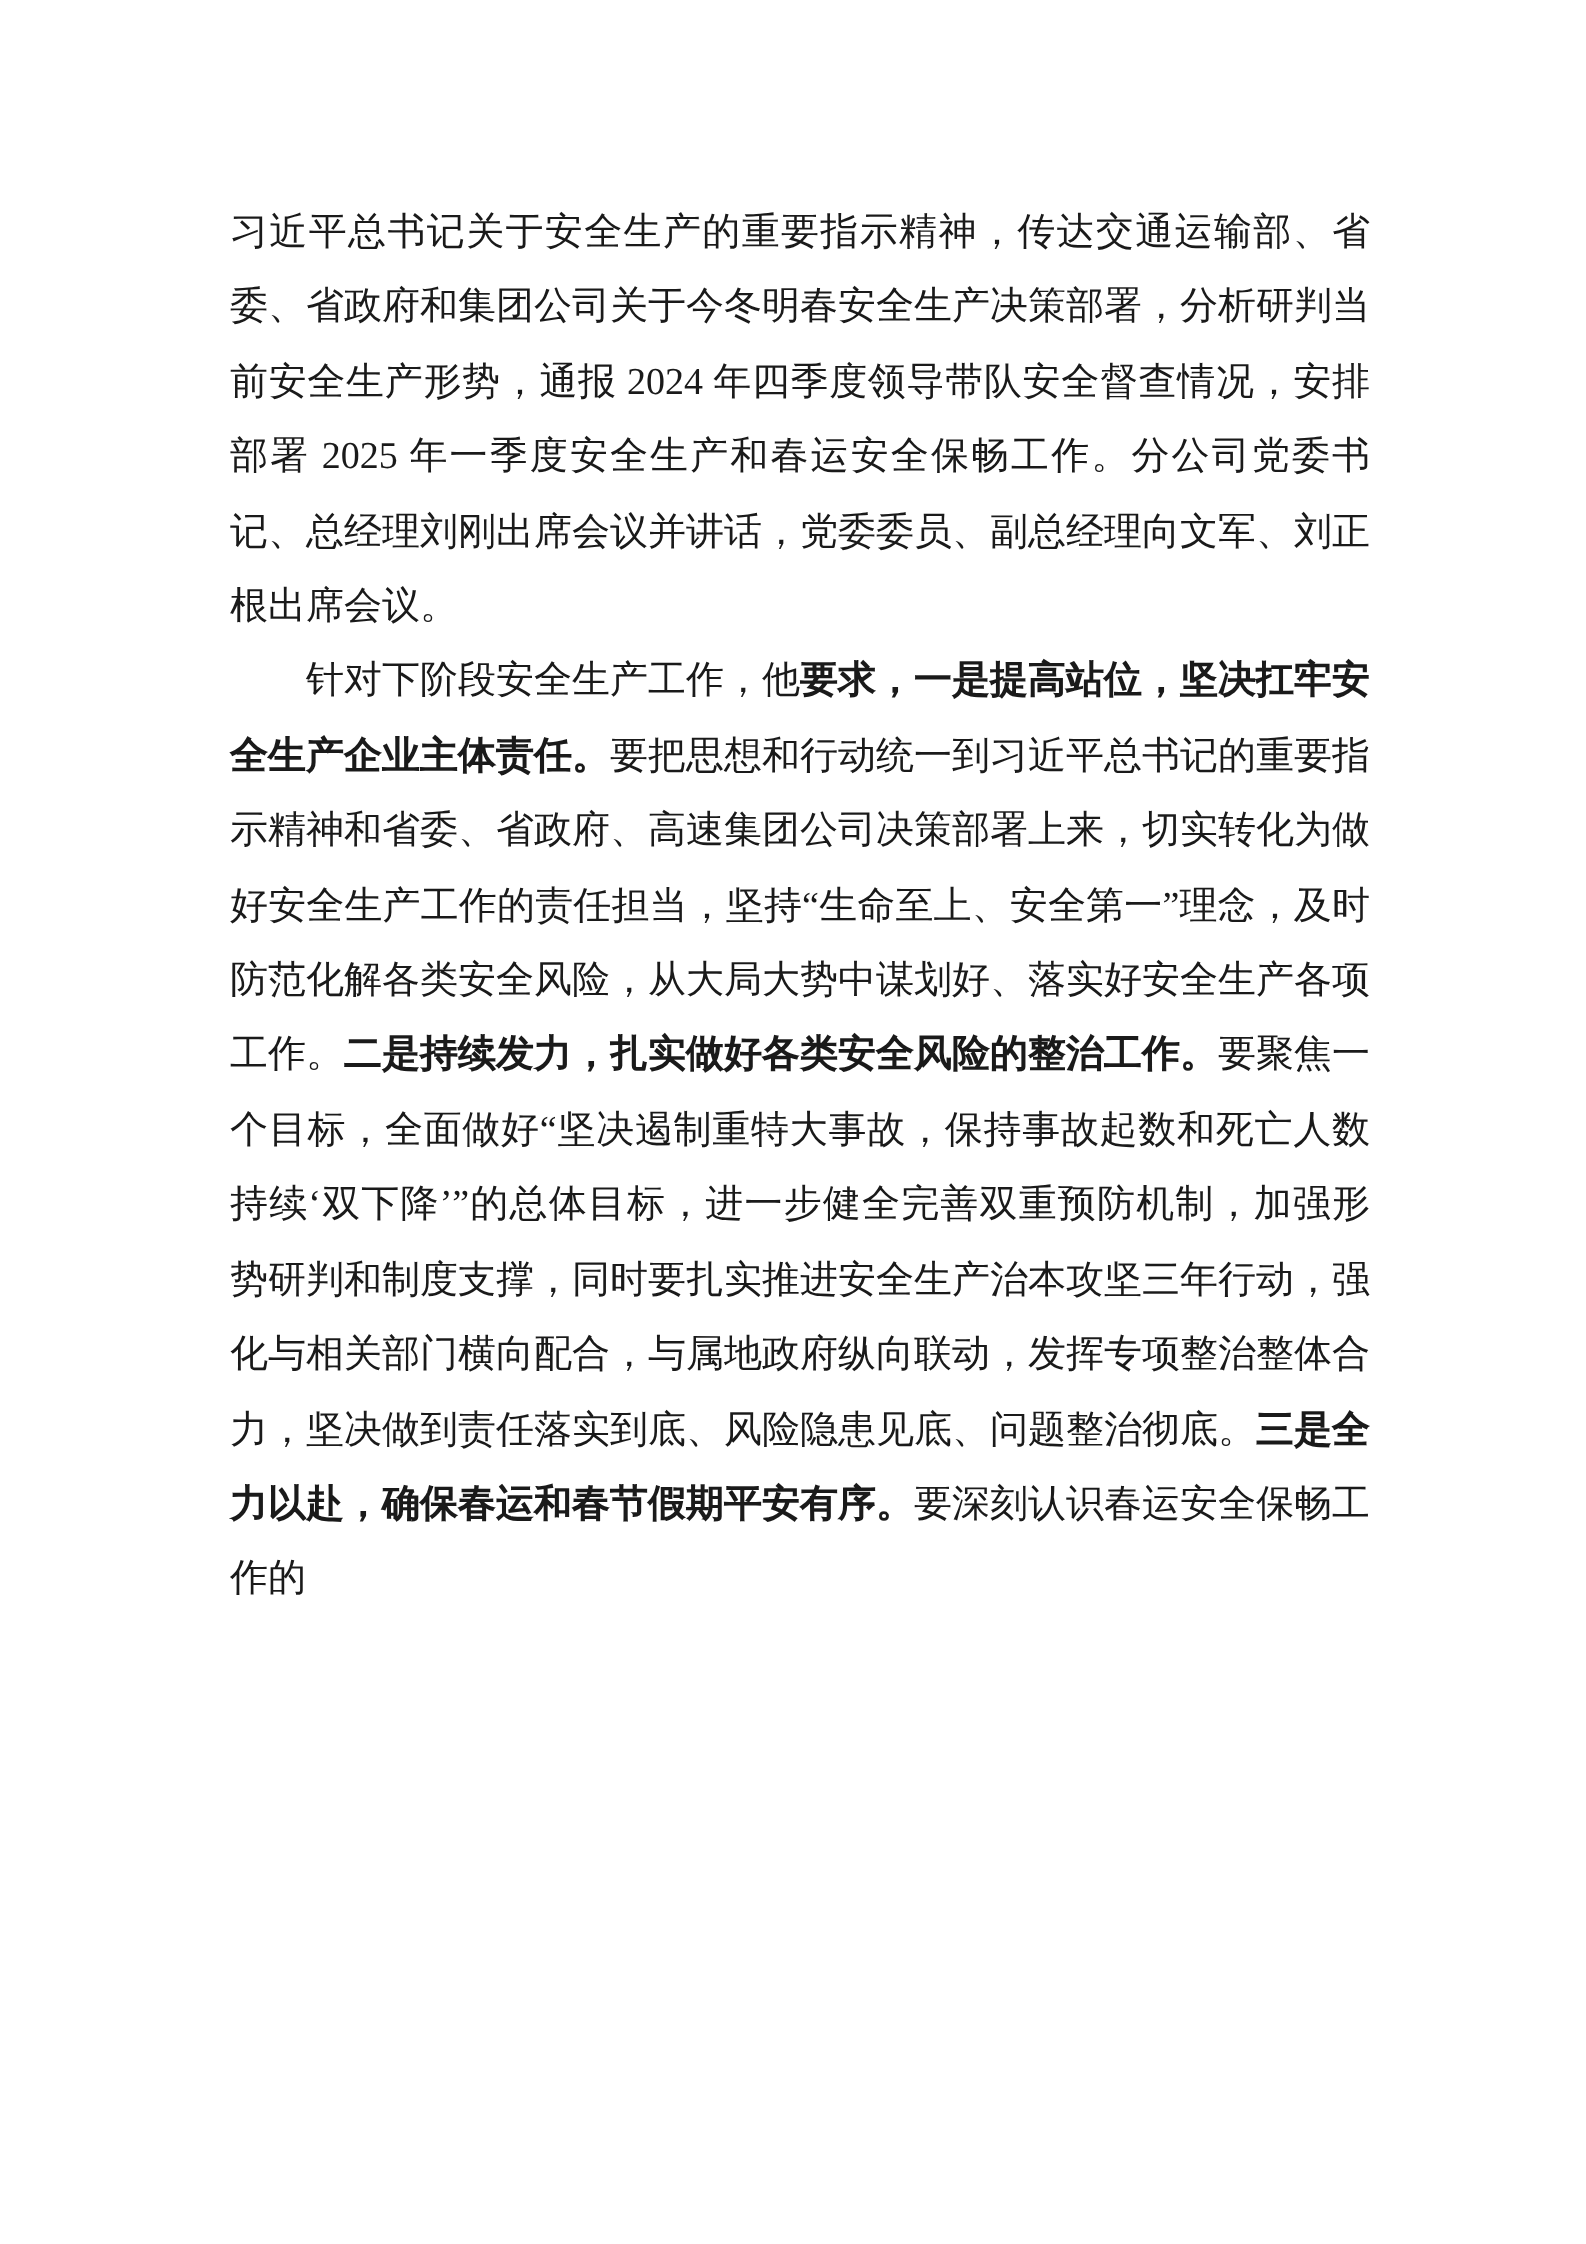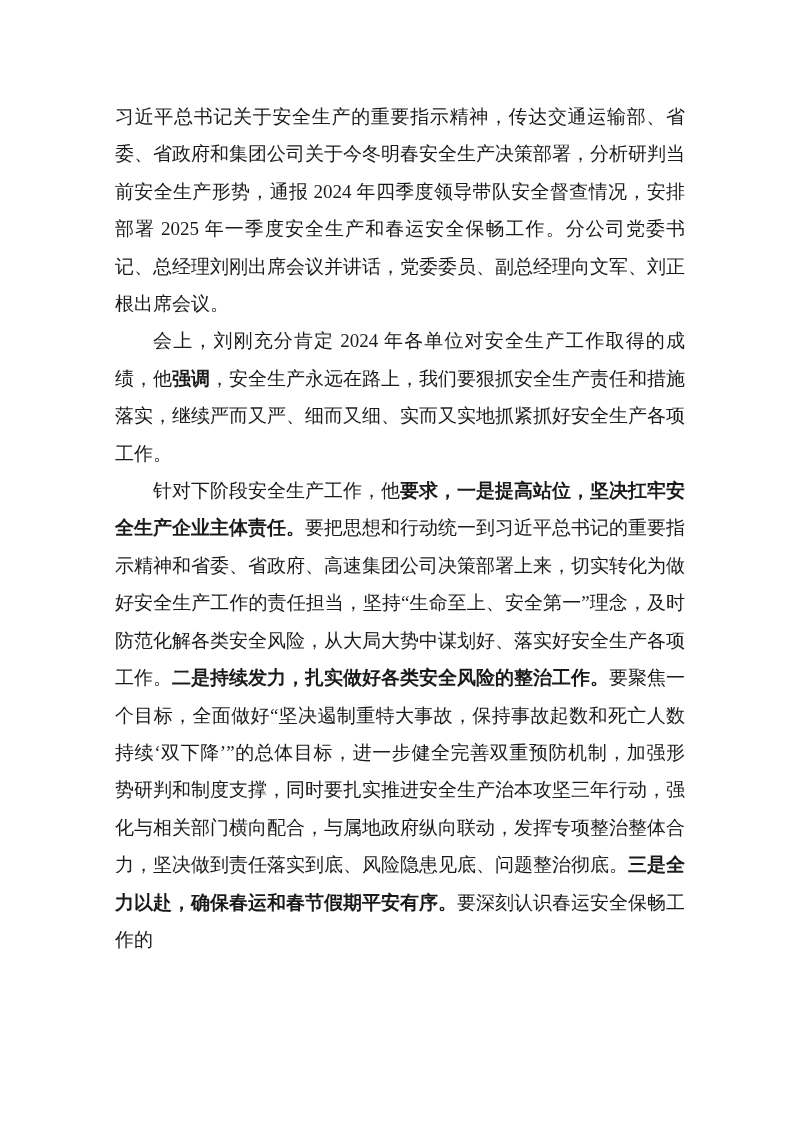--- a/index.html
+++ b/index.html
@@ -39,16 +39,15 @@
   .run.bold {
     font-weight: 700;
   }
 </style>
 </head>
 <body>
 
 <div class="page">
   <div class="doc-body" style="color: rgb(26, 26, 26);">
       <p class="para"><span class="run">习近平总书记关于安全生产的重要指示精神，传达交通运输部、省委、省政府和集团公司关于今冬明春安全生产决策部署，分析研判当前安全生产形势，通报 2024 年四季度领导带队安全督查情况，安排部署 2025 年一季度安全生产和春运安全保畅工作。分公司党委书记、总经理刘刚出席会议并讲话，党委委员、副总经理向文军、刘正根出席会议。</span></p>
-      <p class="para indent"><span class="run">会上，刘刚充分肯定 2024 年各单位对安全生产工作取得的成绩，他</span><span class="run bold">强调</span><span class="run">，安全生产永远在路上，我们要狠抓安全生产责任和措施落实，继续严而又严、细而又细、实而又实地抓紧抓好安全生产各项工作。</span></p>
       <p class="para indent"><span class="run">针对下阶段安全生产工作，他</span><span class="run bold">要求，一是提高站位，坚决扛牢安全生产企业主体责任。</span><span class="run">要把思想和行动统一到习近平总书记的重要指示精神和省委、省政府、高速集团公司决策部署上来，切实转化为做好安全生产工作的责任担当，坚持“生命至上、安全第一”理念，及时防范化解各类安全风险，从大局大势中谋划好、落实好安全生产各项工作。</span><span class="run bold">二是持续发力，扎实做好各类安全风险的整治工作。</span><span class="run">要聚焦一个目标，全面做好“坚决遏制重特大事故，保持事故起数和死亡人数持续‘双下降’”的总体目标，进一步健全完善双重预防机制，加强形势研判和制度支撑，同时要扎实推进安全生产治本攻坚三年行动，强化与相关部门横向配合，与属地政府纵向联动，发挥专项整治整体合力，坚决做到责任落实到底、风险隐患见底、问题整治彻底。</span><span class="run bold">三是全力以赴，确保春运和春节假期平安有序。</span><span class="run">要深刻认识春运安全保畅工作的</span></p>
     </div>
 </div>
 
 </body></html>

